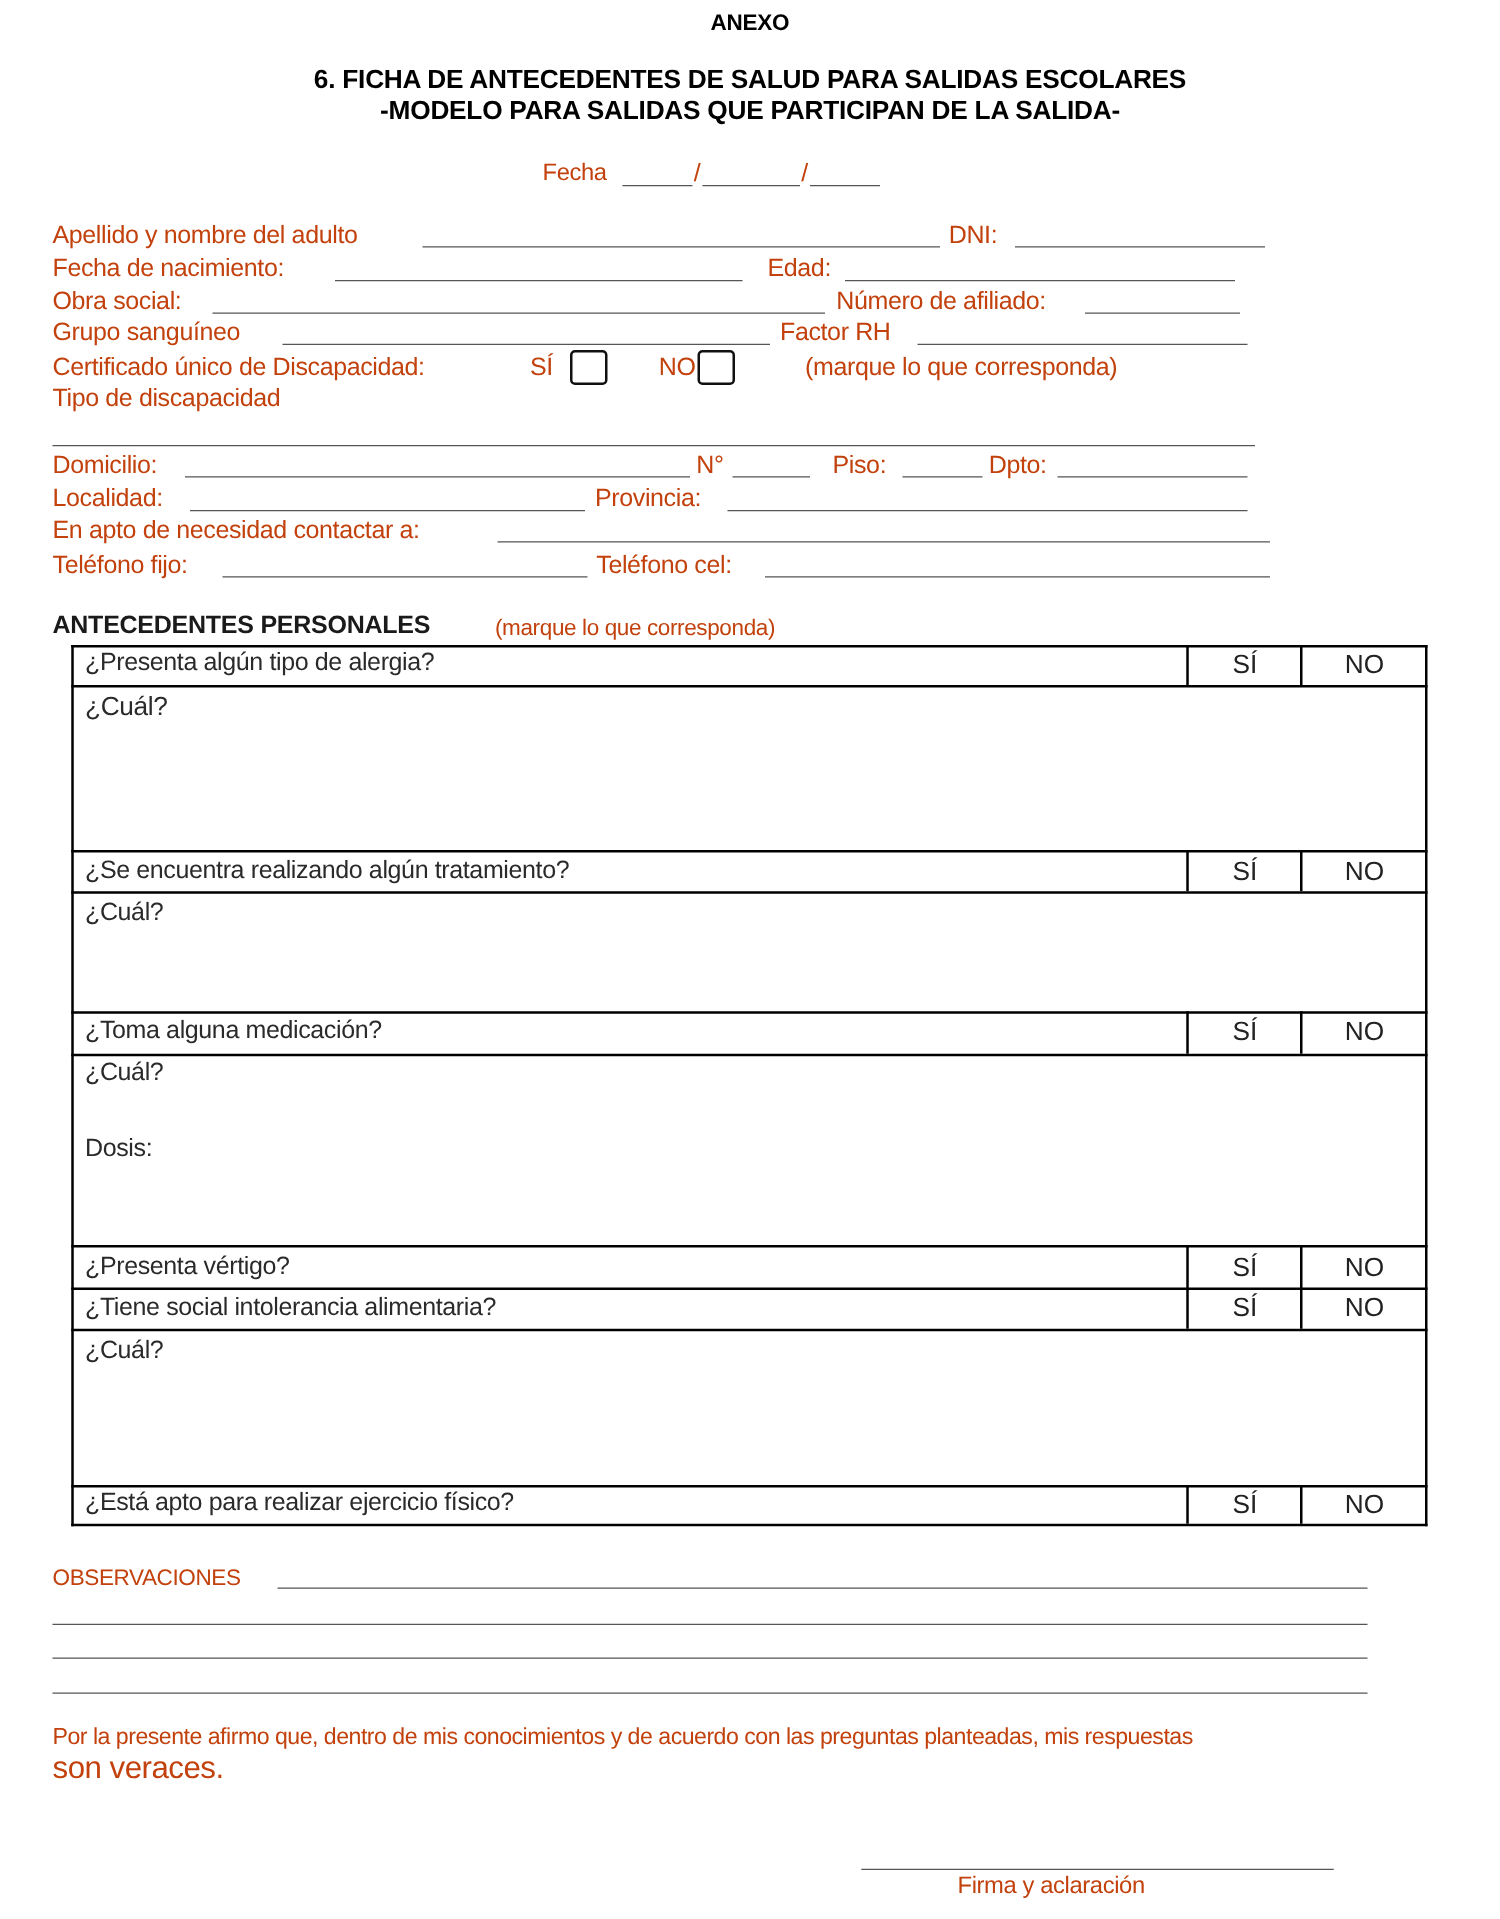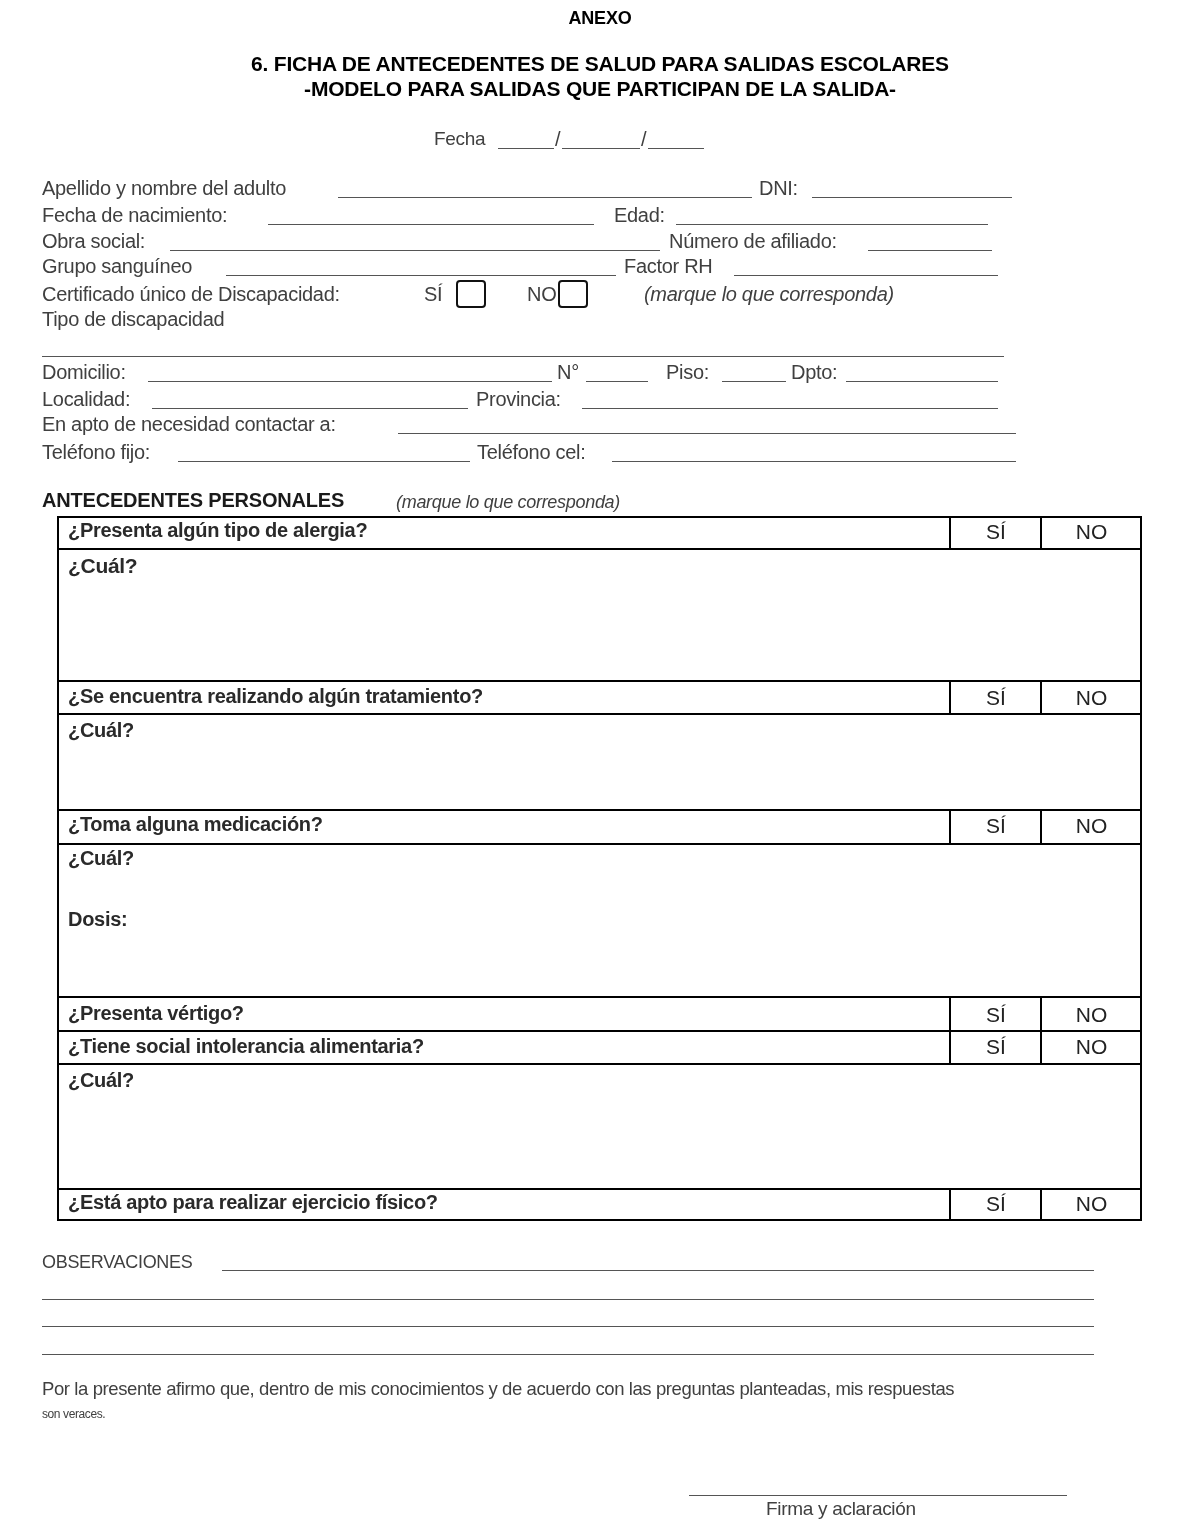--- a/index.html
+++ b/index.html
@@ -1,27 +1,27 @@
 <!DOCTYPE html>
 <html><head>
 <meta charset="utf-8">
 <style>
   html, body { margin: 0; padding: 0; background: #ffffff; }
   body { width: 1200px; height: 1535px; position: relative; overflow: hidden;
          font-family: "Liberation Sans", sans-serif; color: #1a1a1a; }
   .abs { position: absolute; white-space: nowrap; }
-  .t { font-size: 20px; line-height: 22px; color: #404040; letter-spacing: -0.3px; }
+  .t { font-size: 20px; line-height: 22px; color: #c2410c; letter-spacing: -0.3px; }
   .title { font-weight: bold; color: #000; text-align: center; width: 1200px; left: 0; letter-spacing: -0.2px; }
   .line { position: absolute; height: 0; border-bottom: 1.6px solid #555; }
   .box { position: absolute; width: 26px; height: 24px; border: 2.5px solid #111; border-radius: 4px; background: #fff; }
-  .it { font-style: italic; }
+  .it { }
   
   .tbl-h { position: absolute; left: 57px; width: 1085px; height: 0; border-top: 2.5px solid #000; }
   .tbl-v { position: absolute; width: 0; border-left: 2.5px solid #000; }
-  .q { position: absolute; left: 68px; font-size: 20px; color: #2a2a2a; letter-spacing: -0.3px; font-weight: bold; }
+  .q { position: absolute; left: 68px; font-size: 20px; color: #2a2a2a; letter-spacing: -0.3px; }
   .yn { position: absolute; font-size: 21px; color: #222; text-align: center; }
 </style>
 </head>
 <body>
 
 <div class="abs title" style="top:8px;font-size:18px;">ANEXO</div>
 <div class="abs title" style="top:52px;font-size:21px;">6. FICHA DE ANTECEDENTES DE SALUD PARA SALIDAS ESCOLARES</div>
 <div class="abs title" style="top:77px;font-size:21px;">-MODELO PARA SALIDAS QUE PARTICIPAN DE LA SALIDA-</div>
 
 <span class="abs t" style="left:434px;top:128px;font-size:19px;">Fecha</span>
@@ -148,16 +148,16 @@
   <span class="yn" style="left:1043px;width:97px;top:1192px;">NO</span>
 </div>
 
 <span class="abs t" style="left:42px;top:1251px;font-size:18px;">OBSERVACIONES</span>
 <div class="line" style="left:222px;top:1270px;width:872px;"></div>
 <div class="line" style="left:42px;top:1299px;width:1052px;"></div>
 <div class="line" style="left:42px;top:1326px;width:1052px;"></div>
 <div class="line" style="left:42px;top:1354px;width:1052px;"></div>
 
 <span class="abs t" style="left:42px;top:1378px;font-size:18.5px;letter-spacing:-0.4px;">Por la presente afirmo que, dentro de mis conocimientos y de acuerdo con las preguntas planteadas, mis respuestas</span>
-<span class="abs t" style="left:42px;top:1403px;font-size:12px;letter-spacing:-0.4px;">son veraces.</span>
+<span class="abs t" style="left:42px;top:1403px;font-size:25px;letter-spacing:-0.4px;">son veraces.</span>
 
 <div class="line" style="left:689px;top:1495px;width:378px;"></div>
 <span class="abs t" style="left:766px;top:1498px;font-size:19px;">Firma y aclaración</span>
 
 </body></html>

